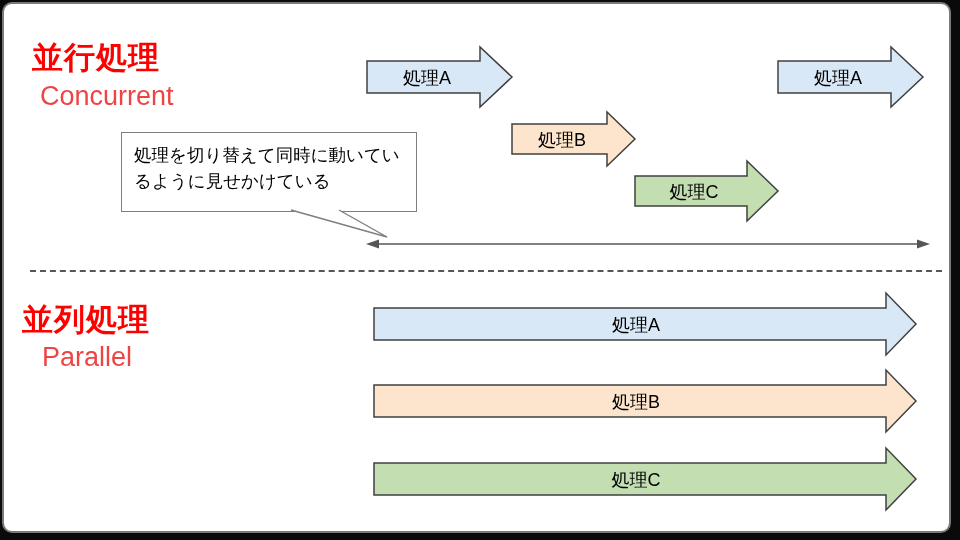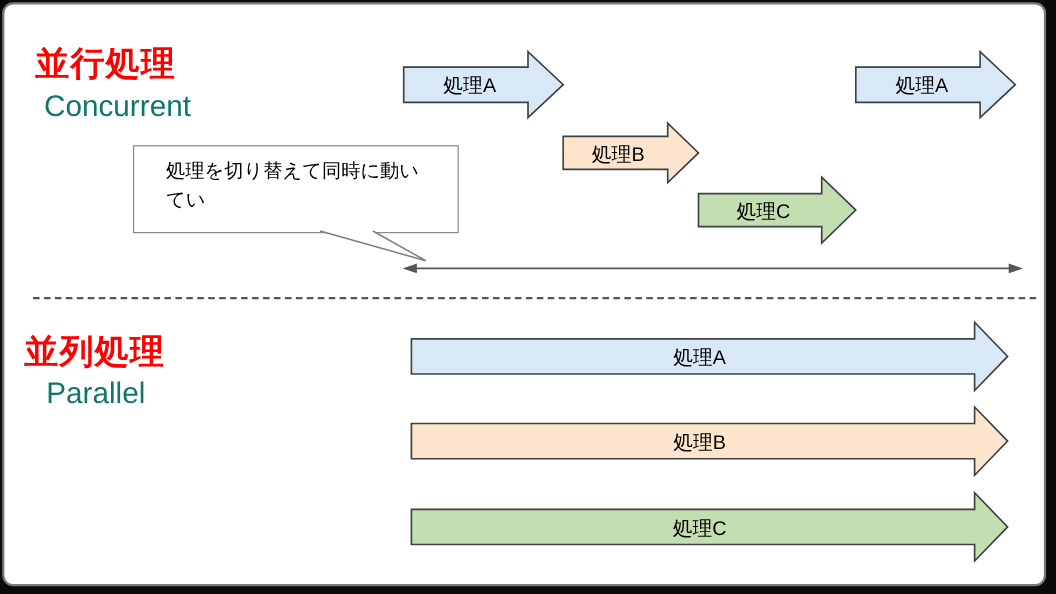--- a/index.html
+++ b/index.html
@@ -10,35 +10,35 @@
   #slide{
     position:absolute;left:2px;top:2px;width:949px;height:531px;
     background:#ffffff;border:2px solid #7a7a7a;border-radius:10px;
     box-sizing:border-box;overflow:hidden;
   }
   .h-jp{
     position:absolute;font-weight:bold;font-size:31px;letter-spacing:1px;
     color:var(--title,#ff0000);white-space:nowrap;
   }
   .h-en{
-    position:absolute;font-size:27px;color:#0f766e;white-space:nowrap;
+    position:absolute;font-size:27px;color:#ef4444;white-space:nowrap;
   }
   svg.arrow{position:absolute;overflow:visible;}
   svg.arrow polygon{stroke:var(--shape_border,#404040);stroke-width:1.5;stroke-linejoin:miter;}
   svg.arrow.fill-a polygon{fill:var(--process_a_fill,#d9e8f6);}
   svg.arrow.fill-b polygon{fill:var(--process_b_fill,#fce5cc);}
   svg.arrow.fill-c polygon{fill:var(--process_c_fill,#c3deb1);}
   svg.arrow text{
     font-family:"Liberation Sans",sans-serif;font-size:18px;fill:#000000;
     text-anchor:middle;dominant-baseline:central;
   }
   #callout-box{
     position:absolute;left:117px;top:128px;width:296px;height:80px;
     box-sizing:border-box;border:1.4px solid #7f7f7f;background:#ffffff;
-    padding:9px 29px;font-size:17.5px;line-height:26px;color:#000000;
+    padding:9px 12px;font-size:17.5px;line-height:26px;color:#000000;
   }
   #callout-tail{position:absolute;left:280px;top:206px;overflow:visible;}
   #callout-tail path{fill:#ffffff;stroke:#7f7f7f;stroke-width:1.4;}
   #time-axis{position:absolute;left:362px;top:232px;overflow:visible;}
   #time-axis line{stroke:var(--line,#565656);stroke-width:1.5;}
   #time-axis polygon{fill:var(--line,#565656);}
   #section-divider{
     position:absolute;left:26px;top:266px;width:912px;height:0;
     border-top:2px dashed var(--line,#565656);
   }
@@ -66,20 +66,21 @@
     <text x="59" y="31">処理C</text>
   </svg>
 
   <svg class="arrow fill-a" style="left:774px;top:43px;" width="145" height="60">
     <polygon points="0,14 113,14 113,0 145,30 113,60 113,46 0,46"></polygon>
     <text x="60" y="31">処理A</text>
   </svg>
 
   <div id="callout-box">
     <div>処理を切り替えて同時に動いてい</div>
+    <div>るように見せかけている</div>
   </div>
   <svg id="callout-tail" width="110" height="30">
     <path d="M7,0 L103,27 L55,0"></path>
   </svg>
 
   <svg id="time-axis" width="564" height="16">
     <line x1="11" y1="8" x2="553" y2="8"></line>
     <polygon points="0,8 13,3.5 13,12.5"></polygon>
     <polygon points="564,8 551,3.5 551,12.5"></polygon>
   </svg>

